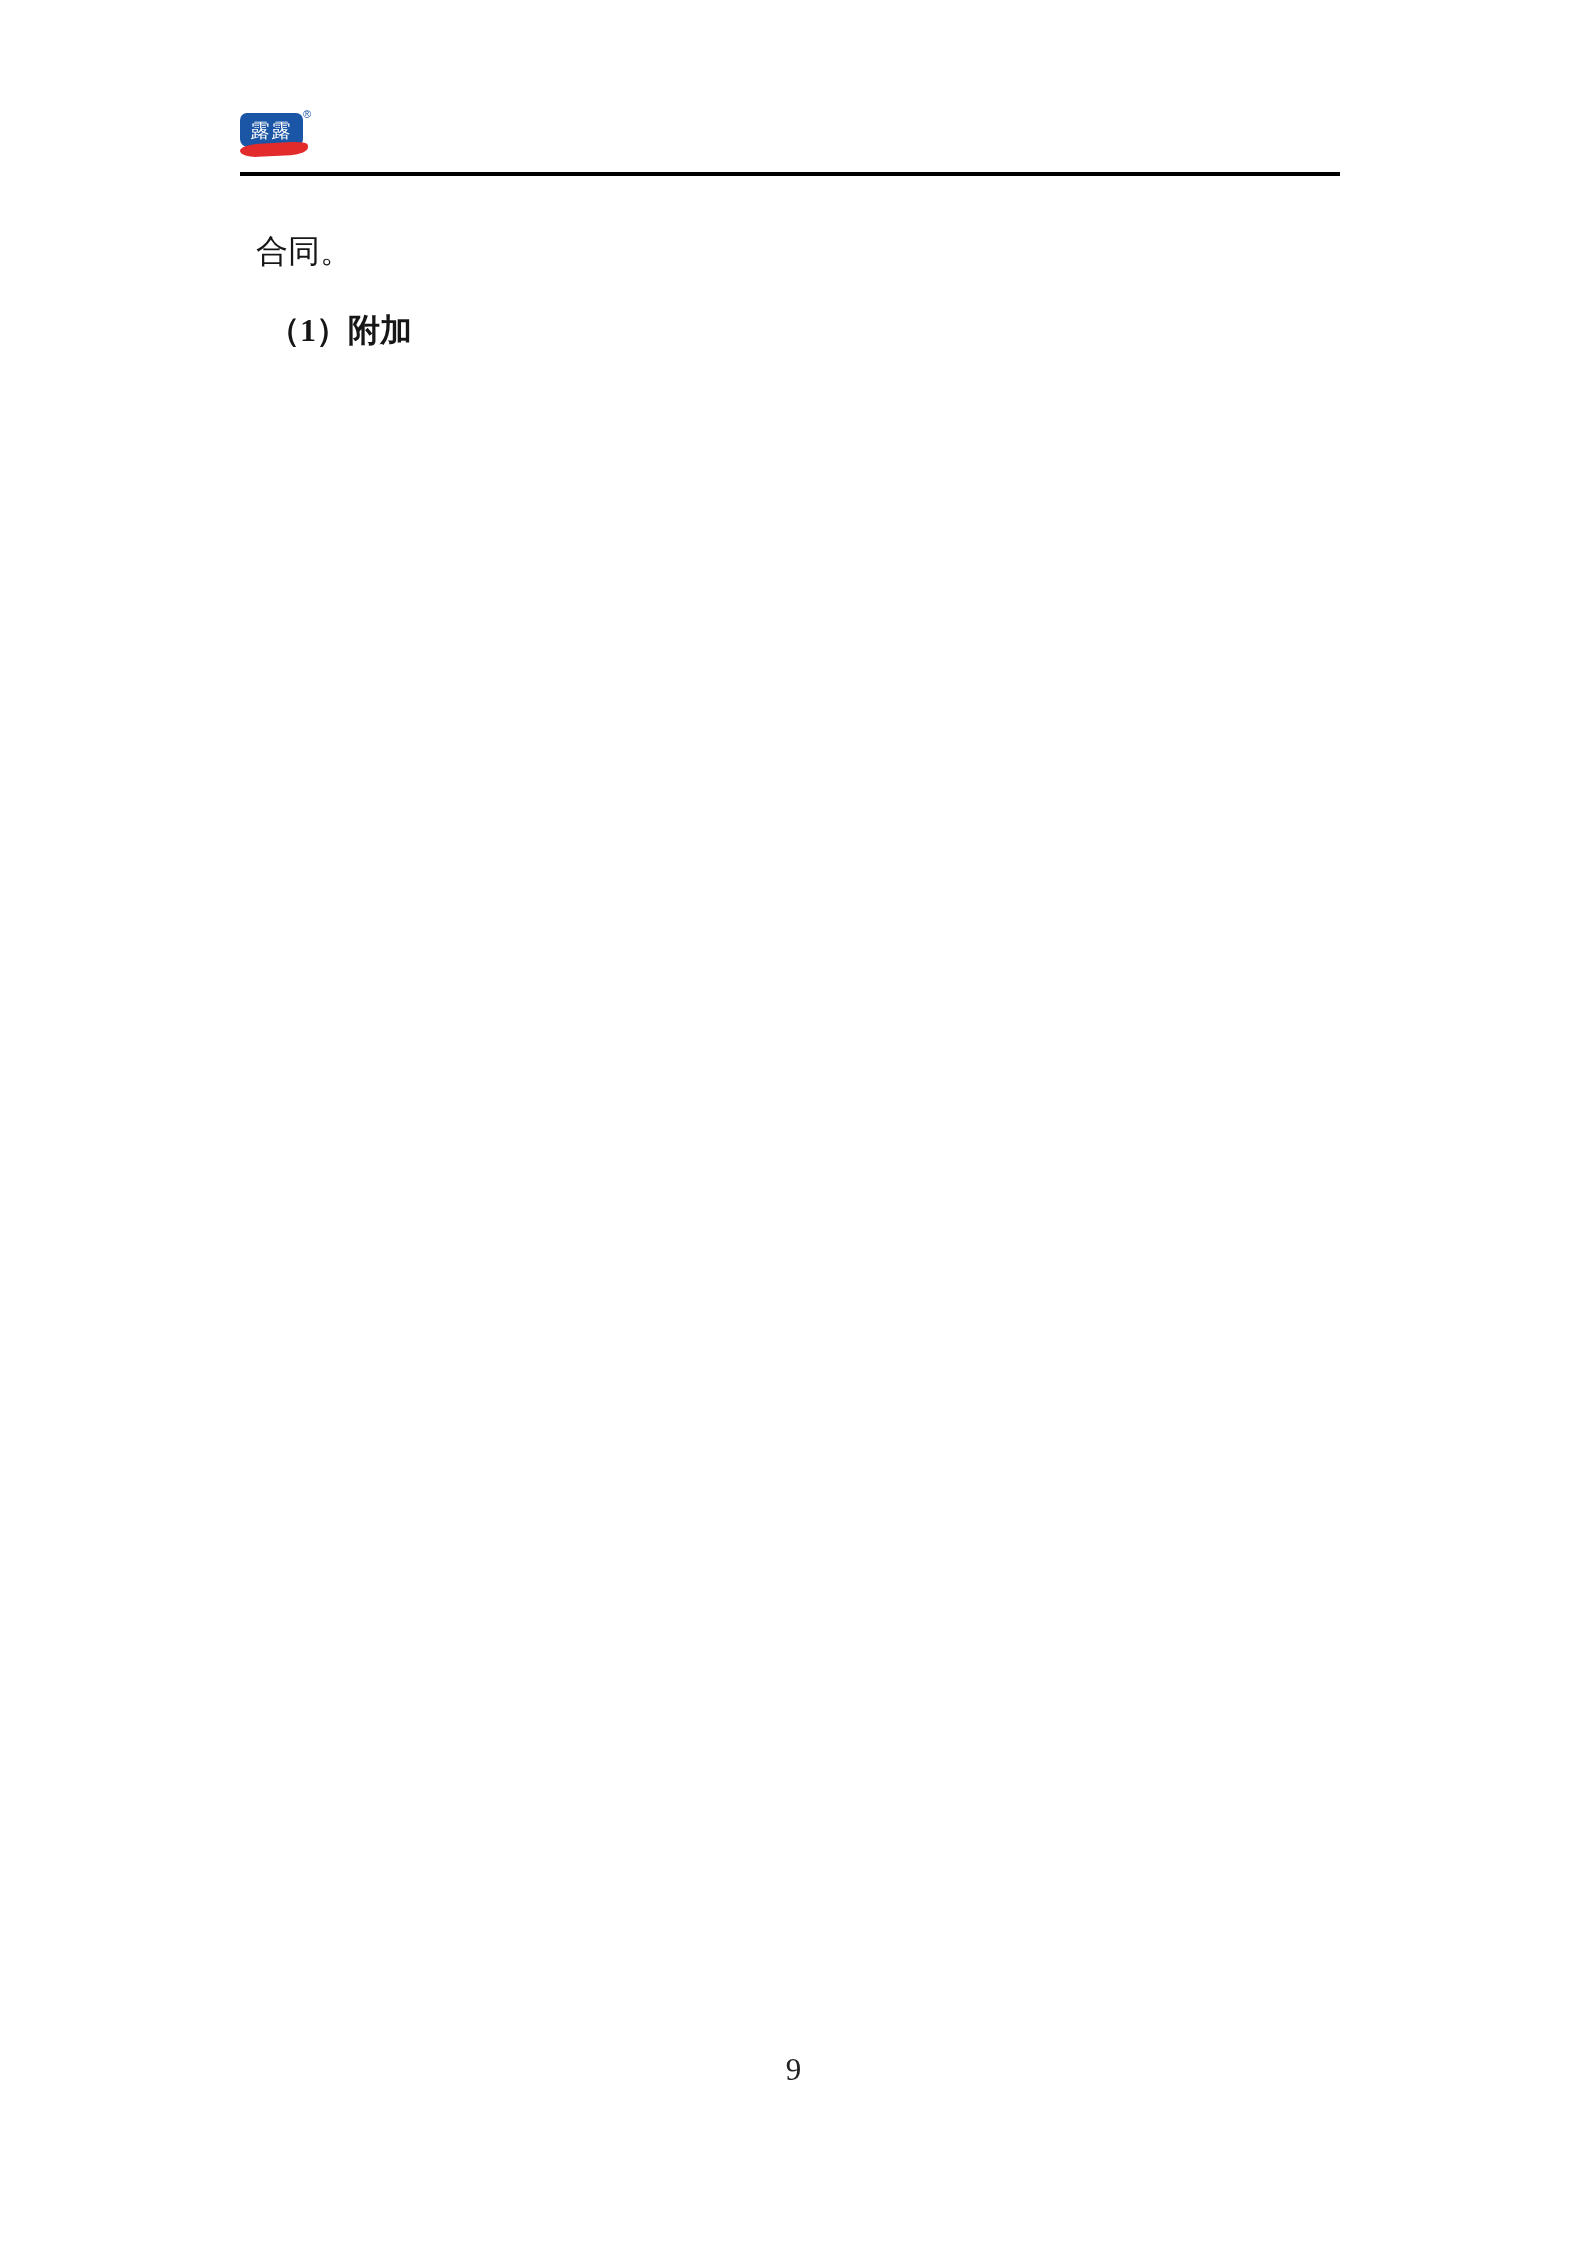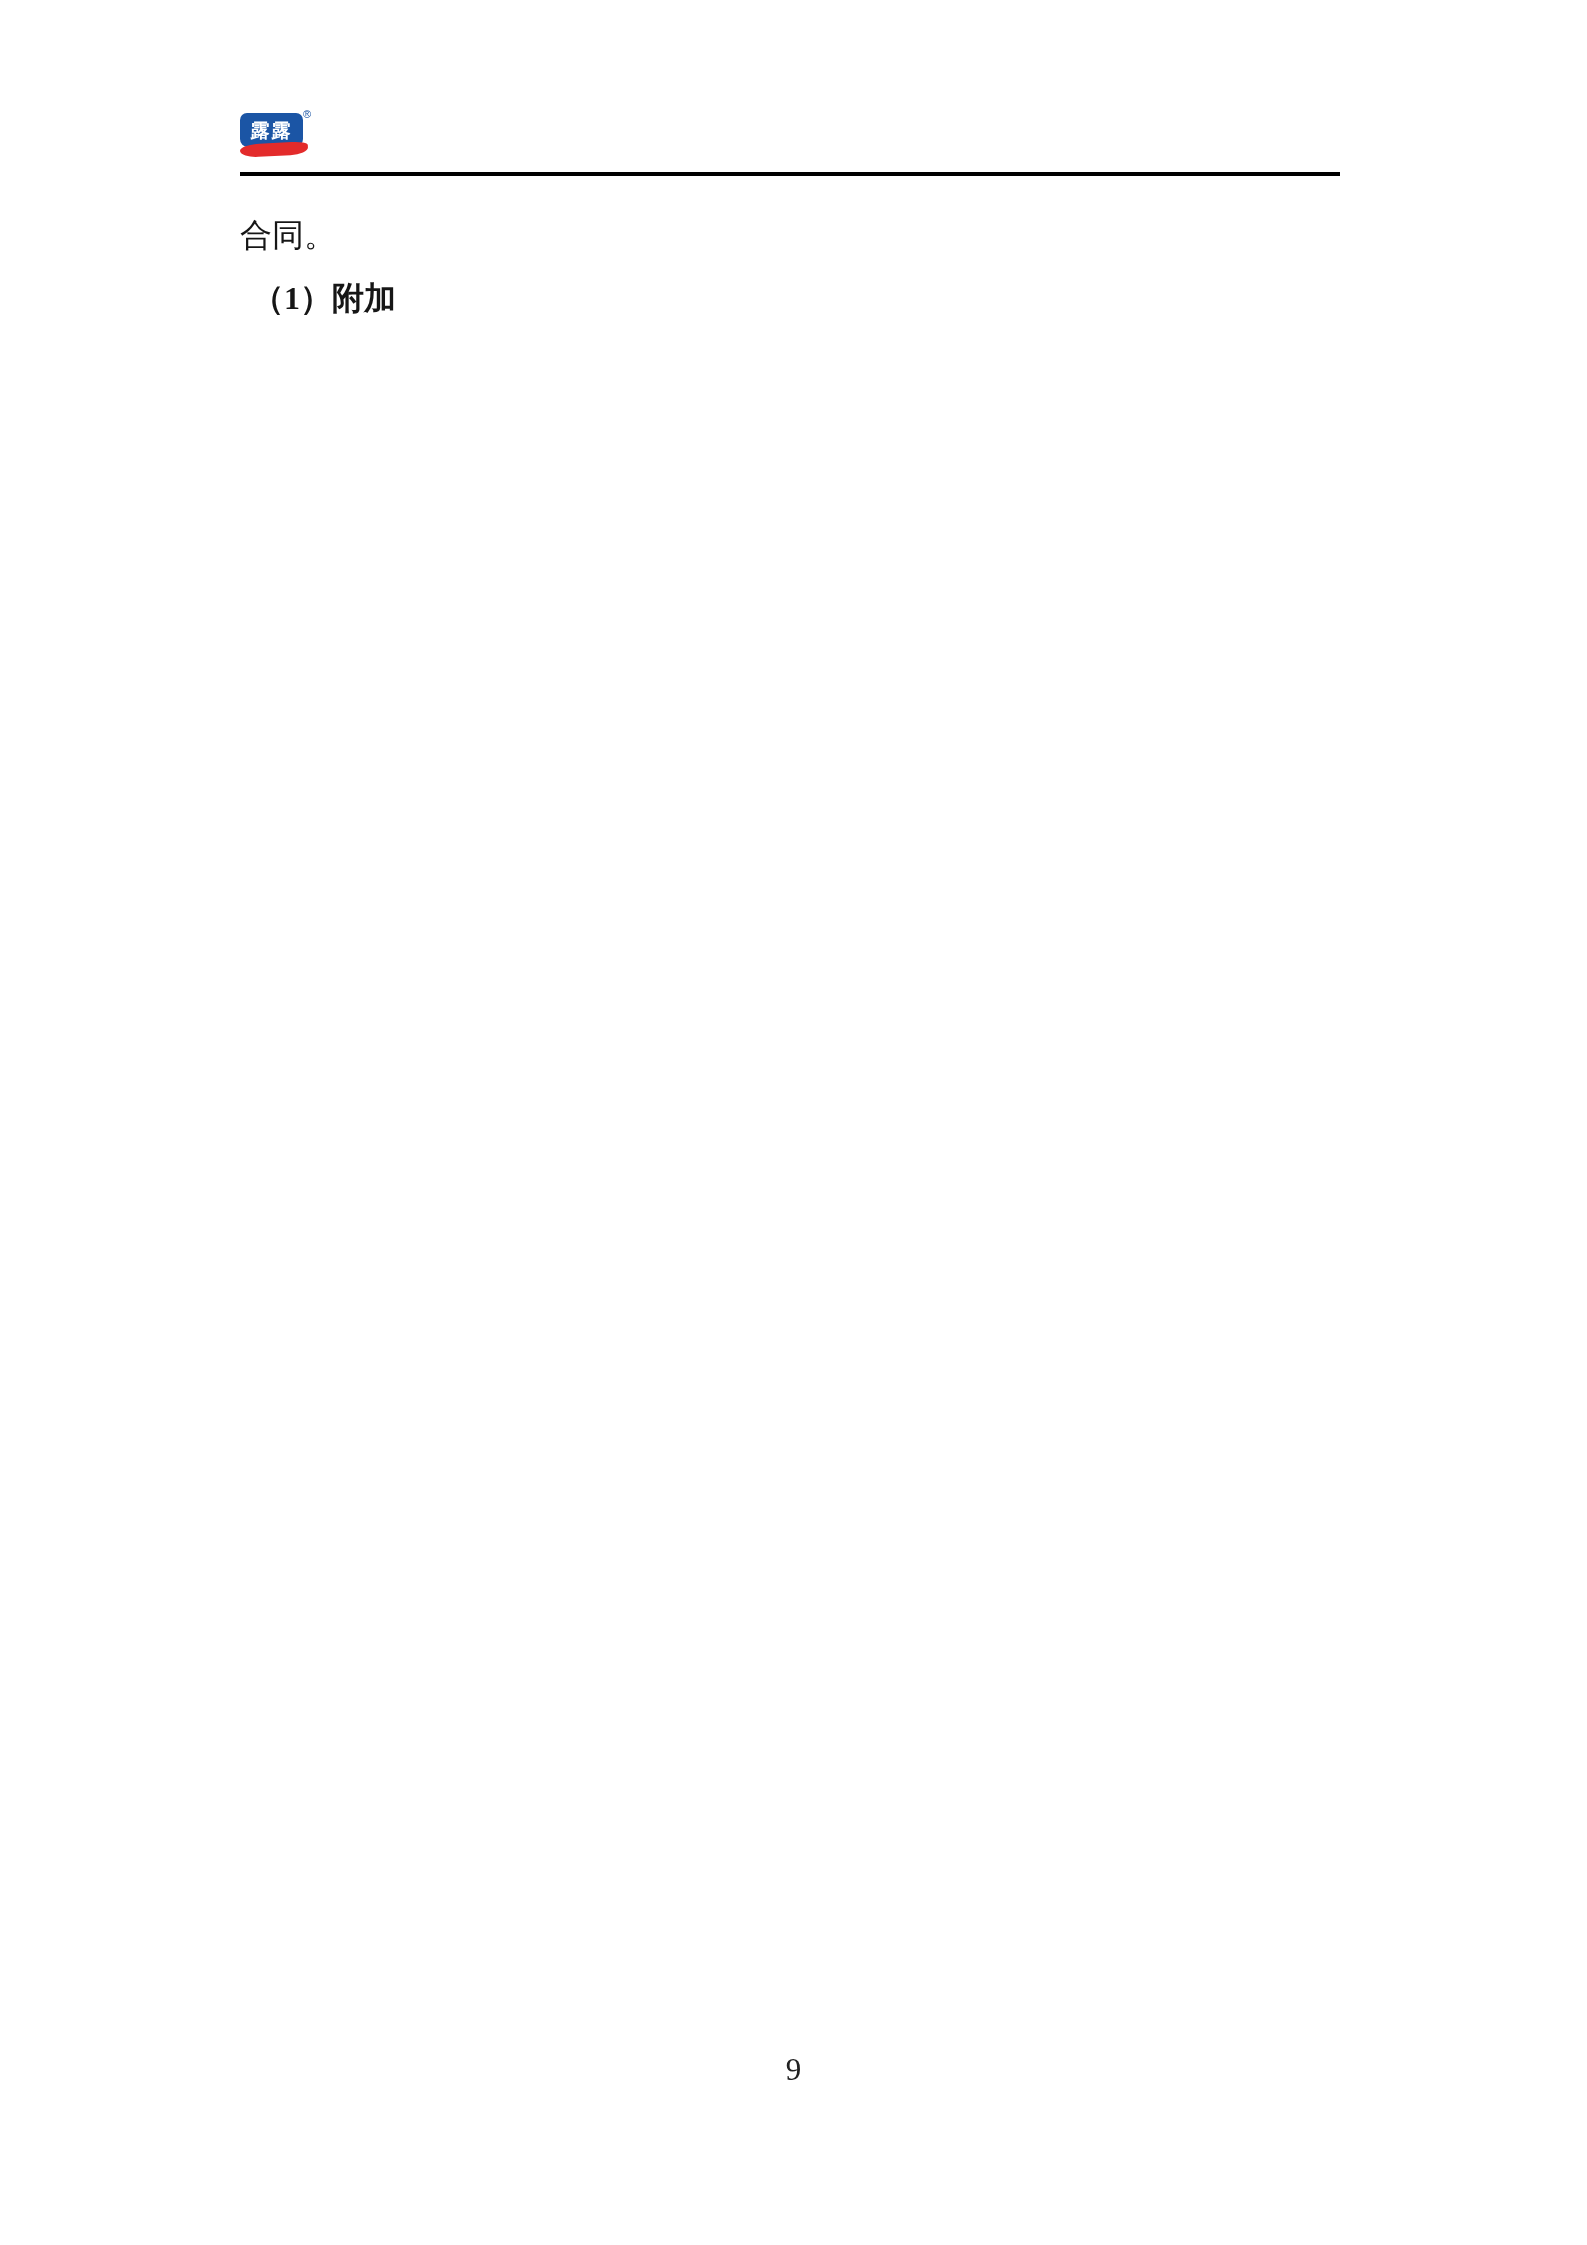--- a/index.html
+++ b/index.html
@@ -27,21 +27,21 @@
     position: absolute;
     left: 0; top: 2px;
     width: 63px; height: 34px;
     background: #1b55a5;
     border-radius: 7px 7px 8px 8px;
     display: flex;
     align-items: center;
     justify-content: center;
     color: #ffffff;
     font-family: "Liberation Sans", "DejaVu Sans", sans-serif;
-    font-weight: bold;
+    font-weight: normal;
     font-size: 19px;
     letter-spacing: 2px;
     line-height: 1;
   }
   .logo-reg {
     position: absolute;
     right: -1px; top: -3px;
     font-size: 11px;
     color: #1b55a5;
     font-family: "Liberation Sans", "DejaVu Sans", sans-serif;
@@ -80,21 +80,21 @@
     position: absolute;
     left: 240px;
     top: 204px;
     width: 1106px;
     font-size: 32px;
     line-height: 62.5px;
     text-align: justify;
     text-justify: inter-ideograph;
     color: #161616;
   }
-  .doc-content p { margin: 0; }
+  .doc-content p { margin: 16px; }
   .para-indent { text-indent: 2em; }
   .section-heading {
     font-weight: bold;
     font-size: 32px;
     line-height: 62.5px;
     padding-left: 12px;
   }
 
   
   .page-number {

